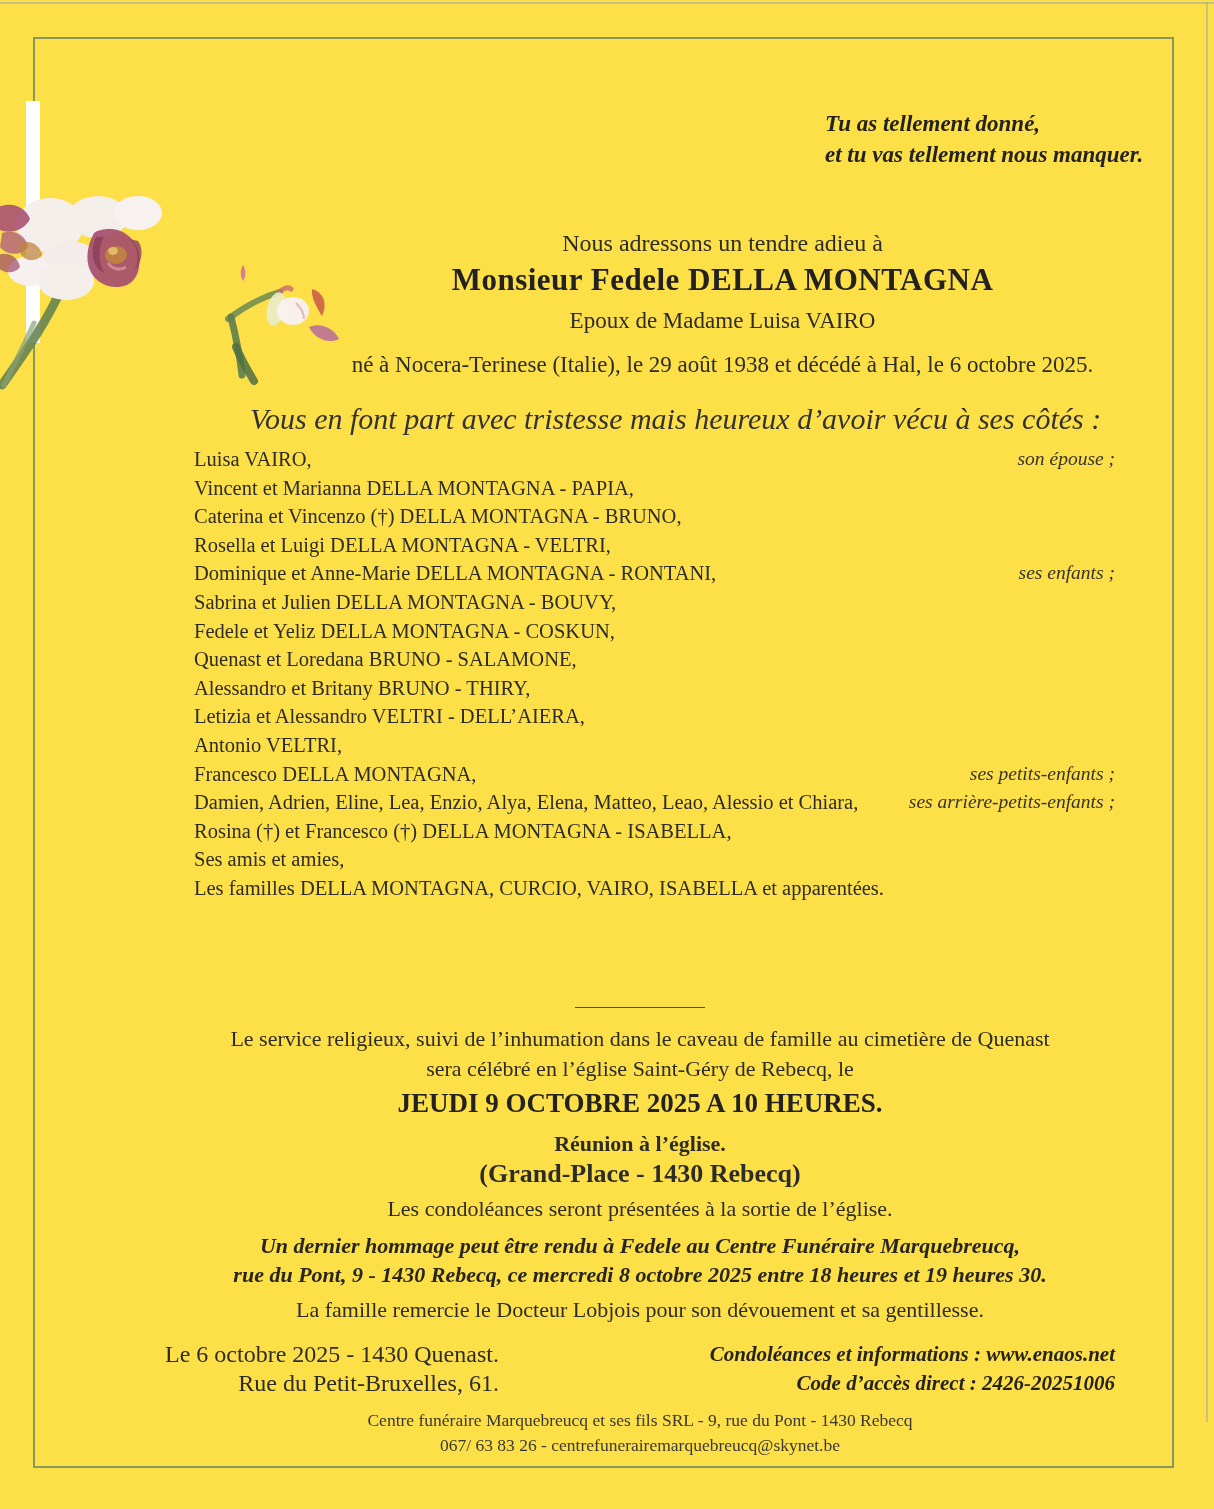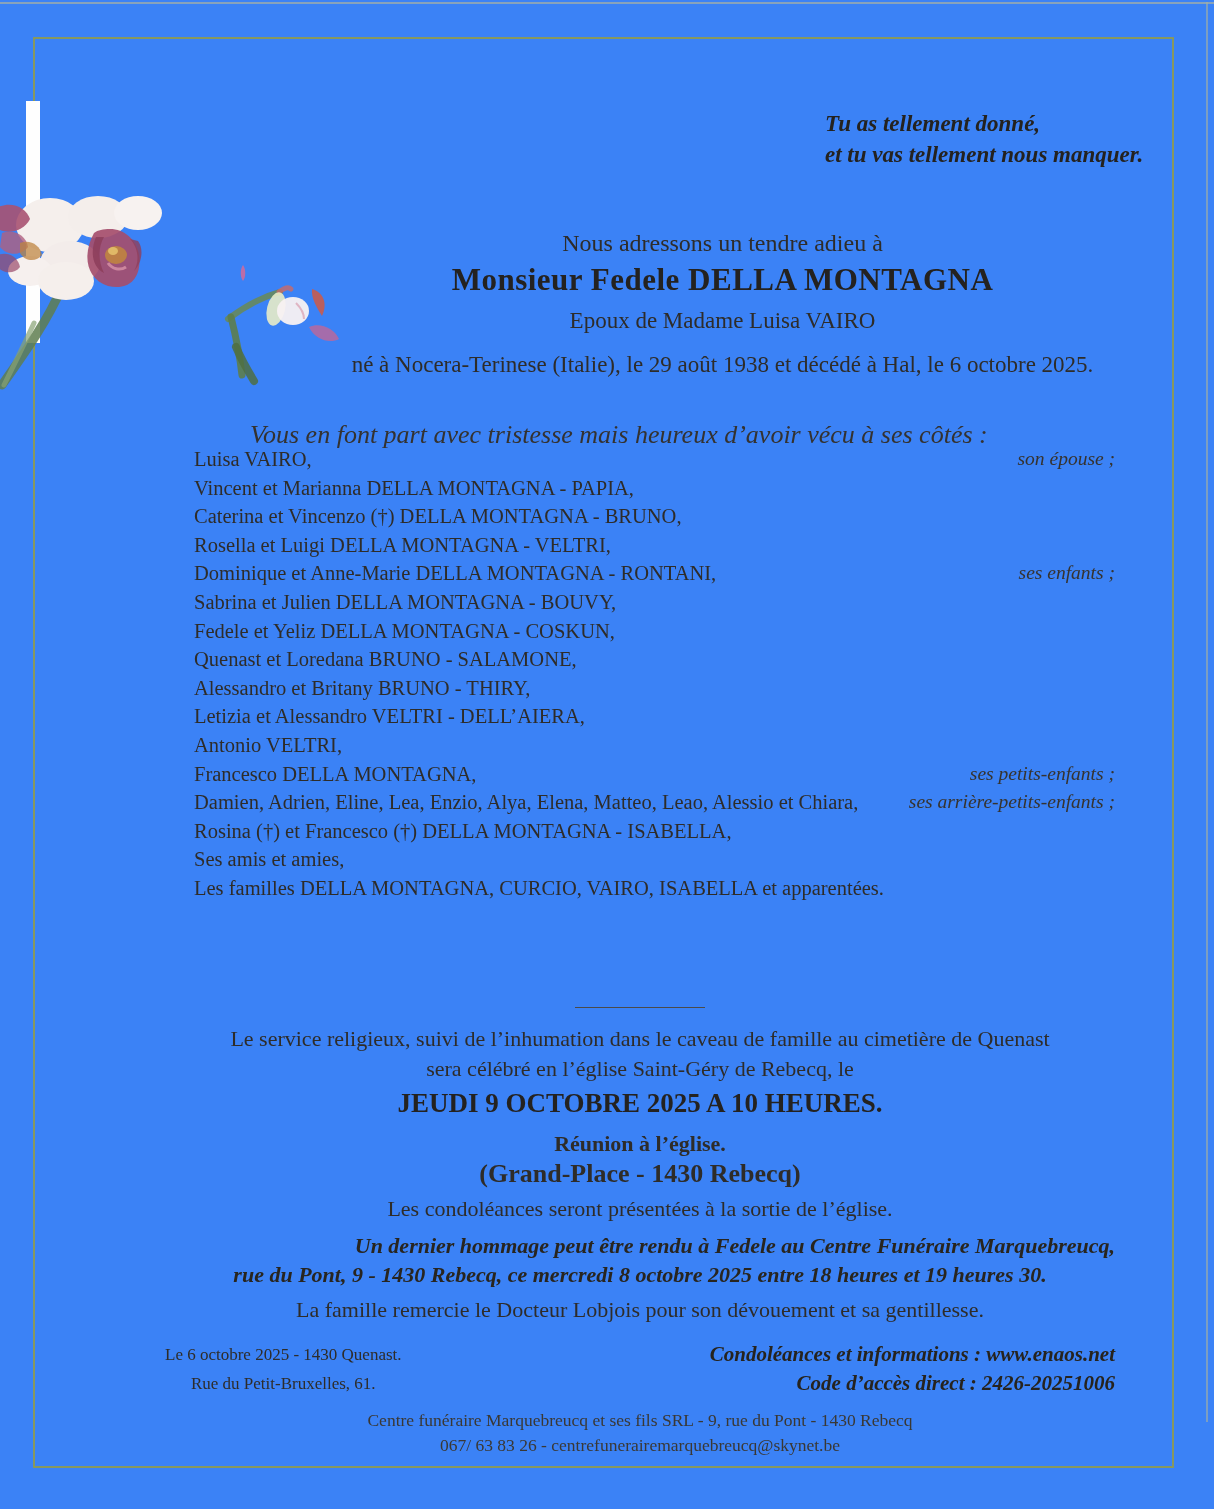--- a/index.html
+++ b/index.html
@@ -1,20 +1,20 @@
 <!DOCTYPE html>
 <html><head>
 <meta charset="utf-8">
 <style>
   html,body{margin:0;padding:0;background:#e8e8e4;}
   .page{
     position:relative;
     width:1214px;height:1509px;
     margin:0 auto;
-    background:#3b82f6;
+    background:#fde047;
     font-family:"Liberation Serif", serif;
     color:#2e2c29;
     overflow:hidden;
   }
   
   .scan-edge-top{position:absolute;left:0;top:2px;width:1214px;height:2px;background:#aab0a2;opacity:.7;}
   .scan-edge-right{position:absolute;left:1206px;top:2px;width:2px;height:1420px;background:#a8b09e;opacity:.6;}
   
   .frame{
     position:absolute;left:33px;top:37px;width:1141px;height:1431px;
@@ -23,40 +23,40 @@
   .orchid{position:absolute;left:0;top:95px;width:360px;height:300px;}
   .quote{
     position:absolute;left:825px;top:108px;
     font-size:23px;font-weight:bold;font-style:italic;line-height:31px;color:#24221f;
   }
   .cline{position:absolute;left:330px;width:785px;text-align:center;}
   .h-intro{top:230px;font-size:24px;}
   .h-name{top:262px;font-size:31px;font-weight:bold;letter-spacing:.5px;color:#242220;}
   .h-spouse{top:308px;font-size:23px;}
   .h-dates{top:352px;font-size:23px;}
-  .announce{position:absolute;left:250px;top:420px;font-size:26px;font-style:italic;color:#343230;}
+  .announce{position:absolute;left:250px;top:402px;font-size:30px;font-style:italic;color:#343230;}
   .family{position:absolute;left:165px;top:445px;width:950px;}
   .frow{position:relative;height:28.6px;line-height:28.6px;font-size:20.5px;white-space:nowrap;margin-left:29px;}
   .frow .rel{
     position:absolute;right:0;top:0;
     font-size:19.5px;font-style:italic;color:#36332f;
   }
   .divider{position:absolute;left:575px;top:1007px;width:130px;height:1px;background:#4b4b49;}
   .bline{position:absolute;left:165px;width:950px;text-align:center;}
   .s1{top:1026px;font-size:22px;}
   .s2{top:1056px;font-size:22px;}
   .s-date{top:1088px;font-size:27px;font-weight:bold;color:#242220;}
   .s-meet{top:1131px;font-size:22px;font-weight:bold;}
   .s-place{top:1159px;font-size:26px;font-weight:bold;}
   .s-cond{top:1196px;font-size:22px;}
-  .v1{top:1233px;font-size:22px;font-weight:bold;font-style:italic;color:#28251f;text-align:right;}
+  .v1{top:1233px;font-size:22px;font-weight:bold;font-style:italic;color:#28251f;}
   .v2{top:1262px;font-size:22px;font-weight:bold;font-style:italic;color:#28251f;}
   .thanks{top:1297px;font-size:22px;}
   .issue{position:absolute;left:165px;top:1340px;width:950px;display:flex;justify-content:space-between;}
-  .issue-left{font-size:17px;line-height:29px;text-align:center;}
+  .issue-left{font-size:24px;line-height:29px;text-align:right;}
   .issue-right{font-size:21px;line-height:29px;text-align:right;font-weight:bold;font-style:italic;color:#26231e;}
   .footer{position:absolute;left:165px;top:1408px;width:950px;text-align:center;font-size:17.5px;line-height:25px;color:#3a3834;}
 </style>
 </head>
 <body>
 
 <div class="page">
   <div class="scan-edge-top"></div>
   <div class="scan-edge-right"></div>
   <div class="frame"></div>

